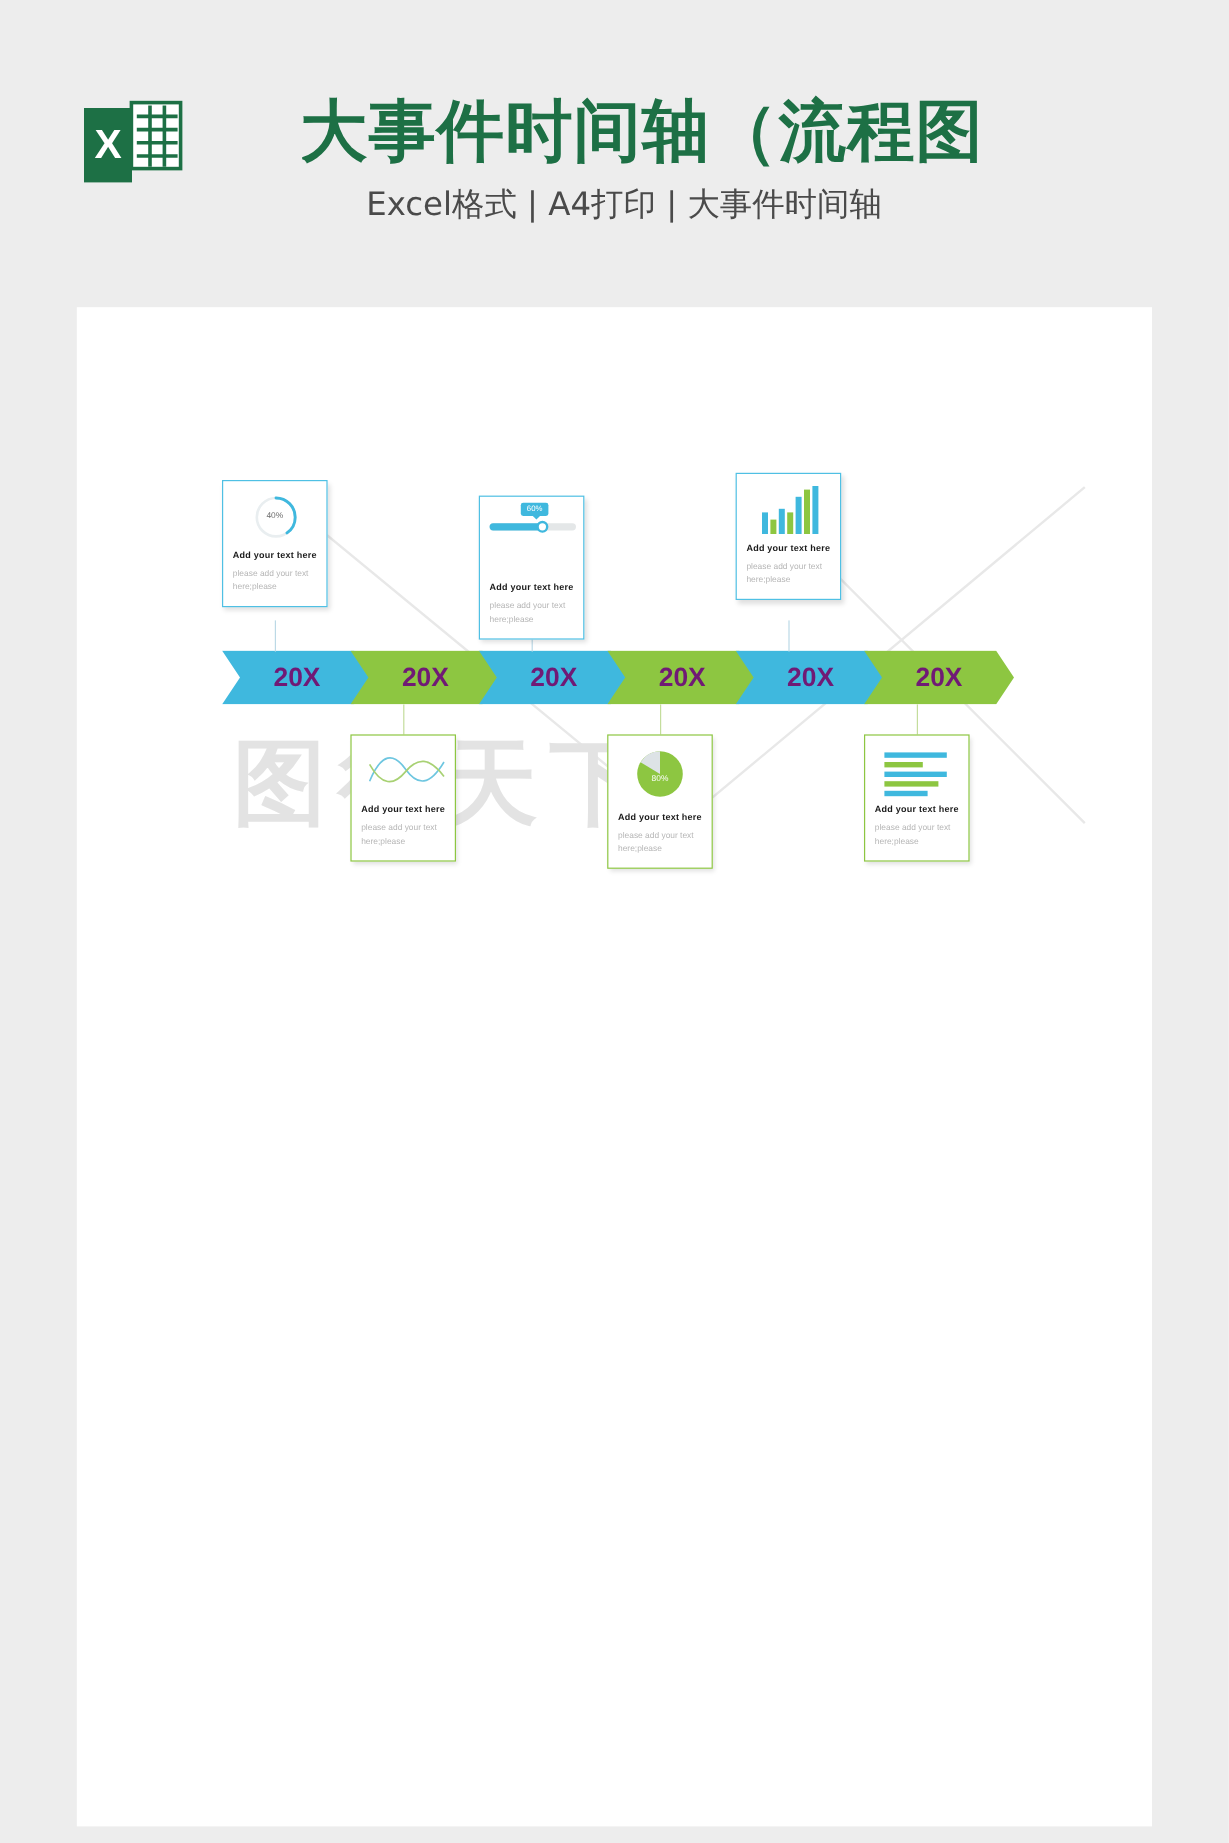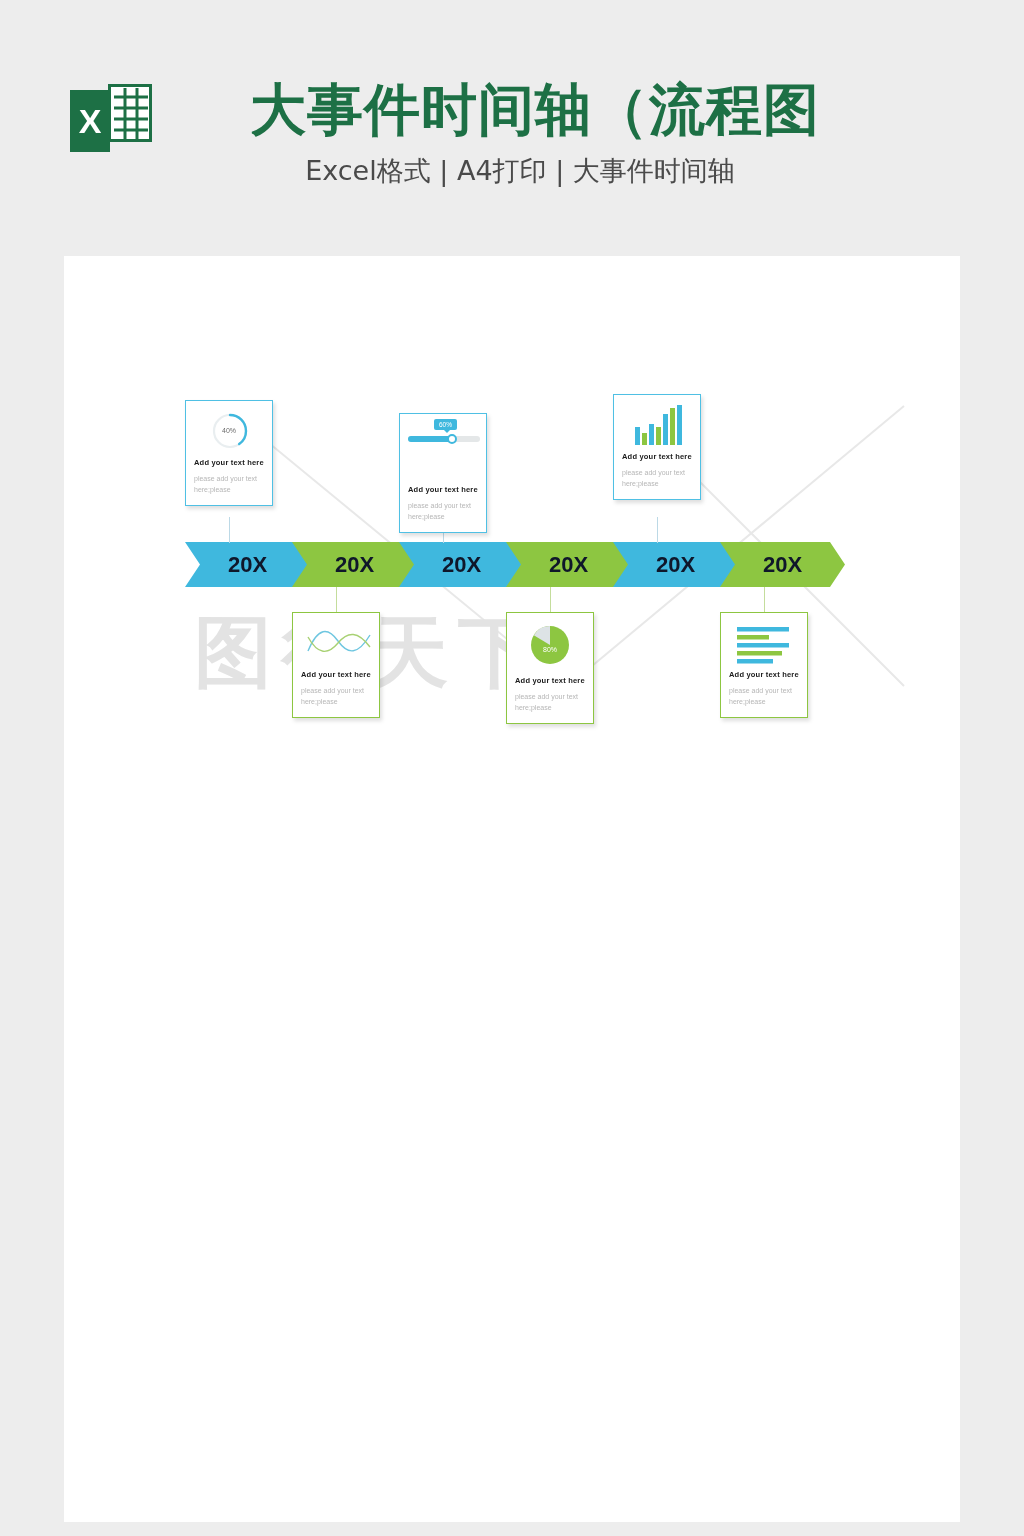--- a/index.html
+++ b/index.html
@@ -116,21 +116,21 @@
 
   .chevron-row {
     position: absolute;
     left: 0; top: 142px;
     width: 650px; height: 45px;
   }
   .chevron {
     position: absolute;
     top: 0;
     width: 125px; height: 45px;
-    color: #0f172a;
+    color: #701a75;
     font-size: 22px;
     font-weight: bold;
     line-height: 45px;
     text-align: center;
     clip-path: polygon(0 0, 88% 0, 100% 50%, 88% 100%, 0 100%, 12% 50%);
     font-family: "Liberation Sans", sans-serif;
   }
   .chevron.blue  { background: #3fb8de; }
   .chevron.green { background: #8dc641; }
 

